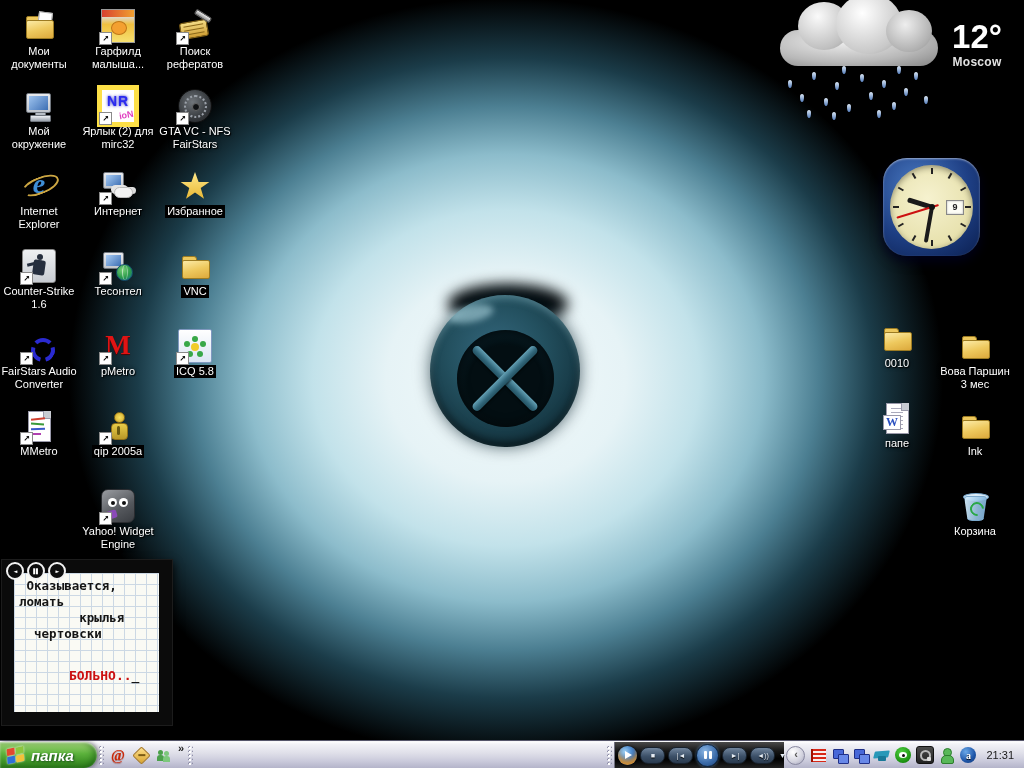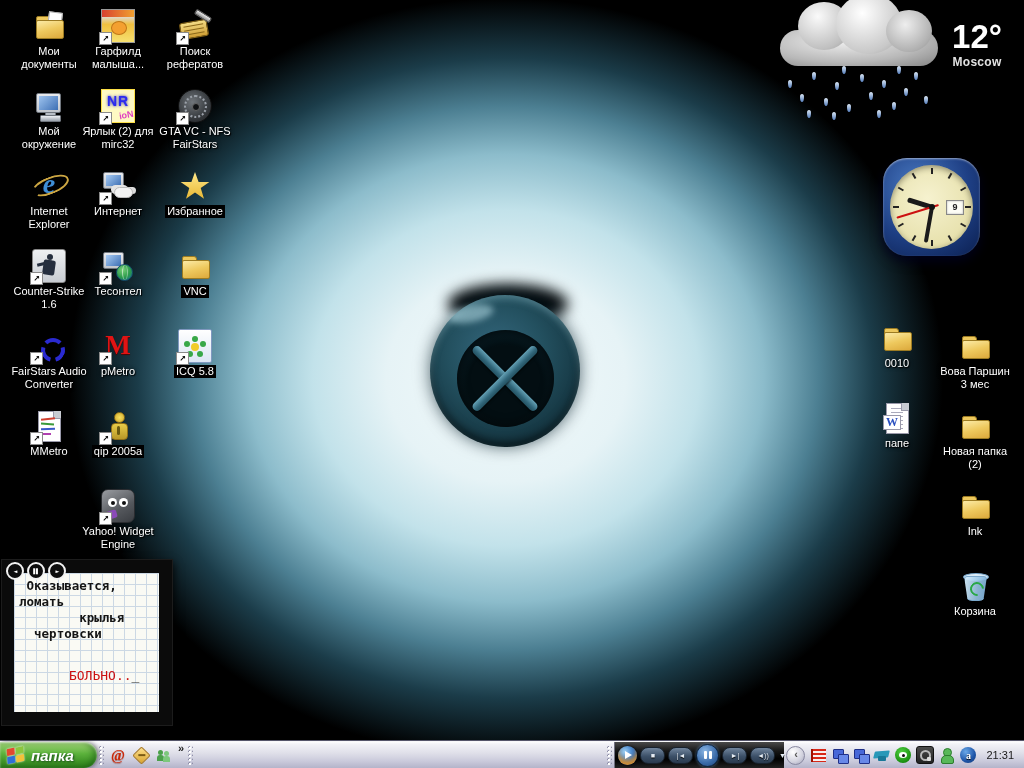--- a/index.html
+++ b/index.html
@@ -87,21 +87,21 @@
     background:radial-gradient(circle at 40% 35%,#fff 60%,#cfd3d8);}
   .art .ye1{left:6px;} .art .ye2{left:17px;}
   .art .ye1::before,.art .ye2::before{content:"";position:absolute;left:3px;top:3px;width:4px;height:4px;
     background:#111;border-radius:50%;}
   .art .ypurple{left:2px;top:21px;width:13px;height:8px;background:#8a4ab8;transform:rotate(-18deg);border-radius:2px;}
 
   .art-garfield{background:linear-gradient(#e0d6c6 0%,#e0d6c6 22%,#f0c040 45%,#f6e070 100%);border:1px solid #999;}
   .art .gred{left:0;top:0;width:100%;height:7px;background:linear-gradient(90deg,#d84030,#f0a030);}
   .art .gface{left:9px;top:11px;width:14px;height:12px;border-radius:50%;background:#f4a030;border:1px solid #c07818;}
 
-  .art-mirc{background:#fef9c3;border:1px solid #fde047;}
+  .art-mirc{background:#ffffff;border:5px solid #fde047;}
   .art-mirc .g1{width:100%;top:3px;text-align:center;font:bold 14px "Liberation Sans",sans-serif;
     color:#2a2af0;letter-spacing:1px;text-shadow:0 0 3px #1a1ac0;}
   .art-mirc .g2{right:1px;bottom:2px;font:bold 9px "Liberation Sans",sans-serif;color:#e040c0;transform:rotate(-10deg);}
 
   .art-gta{border-radius:50%;background:radial-gradient(circle at 42% 38%,#70757a,#3a3e42 55%,#1a1c1f);border:1px solid #111;}
   .art .gta-ring{left:5px;top:5px;width:19px;height:19px;border:2px dotted #9aa0a8;border-radius:50%;}
   .art .gta-hub{left:13px;top:13px;width:6px;height:6px;background:#101214;border:1px solid #666;border-radius:50%;}
 
   .art .scrl{left:1px;top:11px;width:26px;height:15px;background:linear-gradient(#f4dc86,#cf9e34);
     border:1px solid #8a681a;border-radius:3px;transform:rotate(-10deg);}
@@ -184,21 +184,21 @@
   
   #note{left:2px;top:560px;width:170px;height:165px;background:#0b0b0b;box-sizing:border-box;
     padding:13px 13px 13px 12px;box-shadow:0 0 0 1px #1c1c1c,2px 3px 8px rgba(0,0,0,.8);}
   #note-paper{width:100%;height:100%;background-color:#fafaf4;position:relative;box-sizing:border-box;
     padding:5px 3px 3px 5px;
     background-image:linear-gradient(#ccd8e4 1px,transparent 1px),linear-gradient(90deg,#ccd8e4 1px,transparent 1px);
     background-size:11px 11px;}
   .note-line{font-family:"DejaVu Sans Mono",monospace;font-weight:bold;font-size:12.5px;line-height:16px;
     color:#151515;white-space:pre;}
   #note-last{position:absolute;left:8px;bottom:14px;font-family:"DejaVu Sans Mono",monospace;
-    font-weight:normal;font-size:13px;white-space:pre;}
+    font-weight:bold;font-size:13px;white-space:pre;}
   #note-red{color:#cc1111;} #note-cursor{color:#151515;}
   #note-btns{position:absolute;left:4px;top:2px;display:flex;gap:3px;z-index:6;}
   .nbtn{width:14px;height:14px;border-radius:50%;background:#0d0d0d;border:2px solid #f2f2f2;
     color:#fff;font-size:5px;line-height:14px;display:flex;align-items:center;justify-content:center;
     font-family:"DejaVu Sans",sans-serif;letter-spacing:-1px;}
 
   
   #taskbar{position:absolute;left:0;bottom:0;width:1024px;height:27px;display:flex;align-items:stretch;
     background:linear-gradient(#fdfdfe 0%,#f2f2f7 8%,#dedee8 45%,#cbcbdc 72%,#b4b4ca 100%);
     border-top:1px solid #f8f8fa;box-shadow:0 -1px 0 #55556a;box-sizing:border-box;}
@@ -281,21 +281,21 @@
   <div id="glow"></div>
   <div id="drain-shadow"></div>
   <div id="drain-ring"></div>
   <div id="drain-hl"></div>
   <div id="drain-hole"></div>
   <div class="drain-bar" id="bar1"></div>
   <div class="drain-bar" id="bar2"></div>
 </div>
 
 <div id="desktop-icons">
-    <div class="icon-col" style="left: 0px; top: 4px; padding-left: 10px;">
+    <div class="icon-col" style="left: 0px; top: 4px;">
       <div class="desktop-icon">
         <div class="icon-art">
           <div class="art art-folder art-documents">
             <i class="paper"></i>
           </div>
         </div>
         <div class="icon-label">Мои документы</div>
       </div>
       <div class="desktop-icon">
         <div class="icon-art">
@@ -482,26 +482,20 @@
         </div>
         <div class="icon-label">папе</div>
       </div>
     </div>
     <div class="icon-col" style="left: 936px; top: 324px;">
       <div class="desktop-icon">
         <div class="icon-art">
           <div class="art art-folder"></div>
         </div>
         <div class="icon-label">Вова Паршин 3 мес</div>
-      </div>
-      <div class="desktop-icon">
-        <div class="icon-art">
-          <div class="art art-folder"></div>
-        </div>
-        <div class="icon-label">Новая папка (2)</div>
       </div>
       <div class="desktop-icon">
         <div class="icon-art">
           <div class="art art-folder"></div>
         </div>
         <div class="icon-label">Ink</div>
       </div>
       <div class="desktop-icon">
         <div class="icon-art">
           <div class="art art-recycle">

